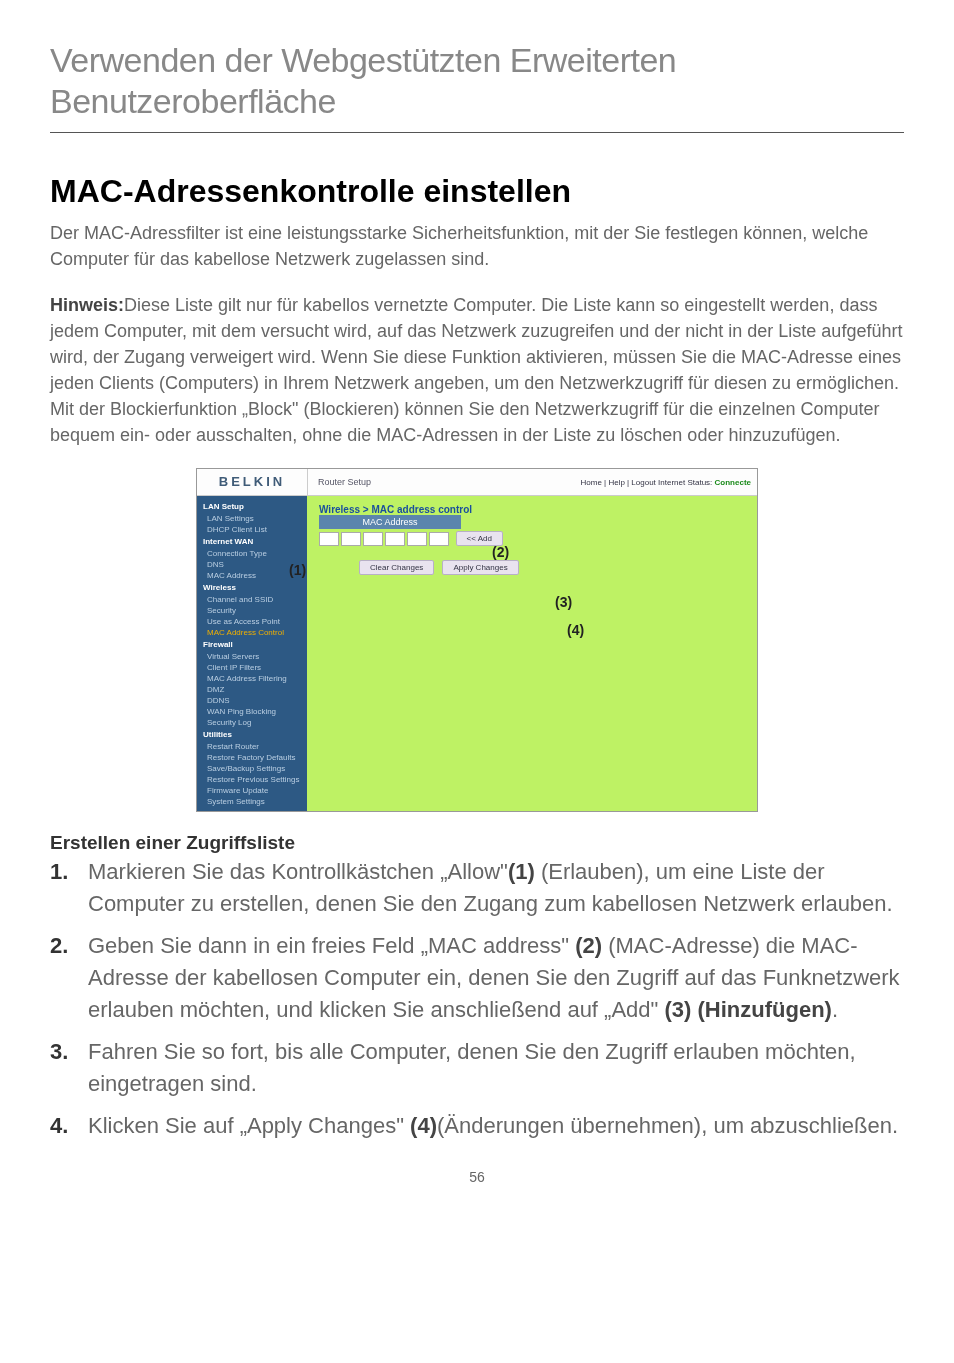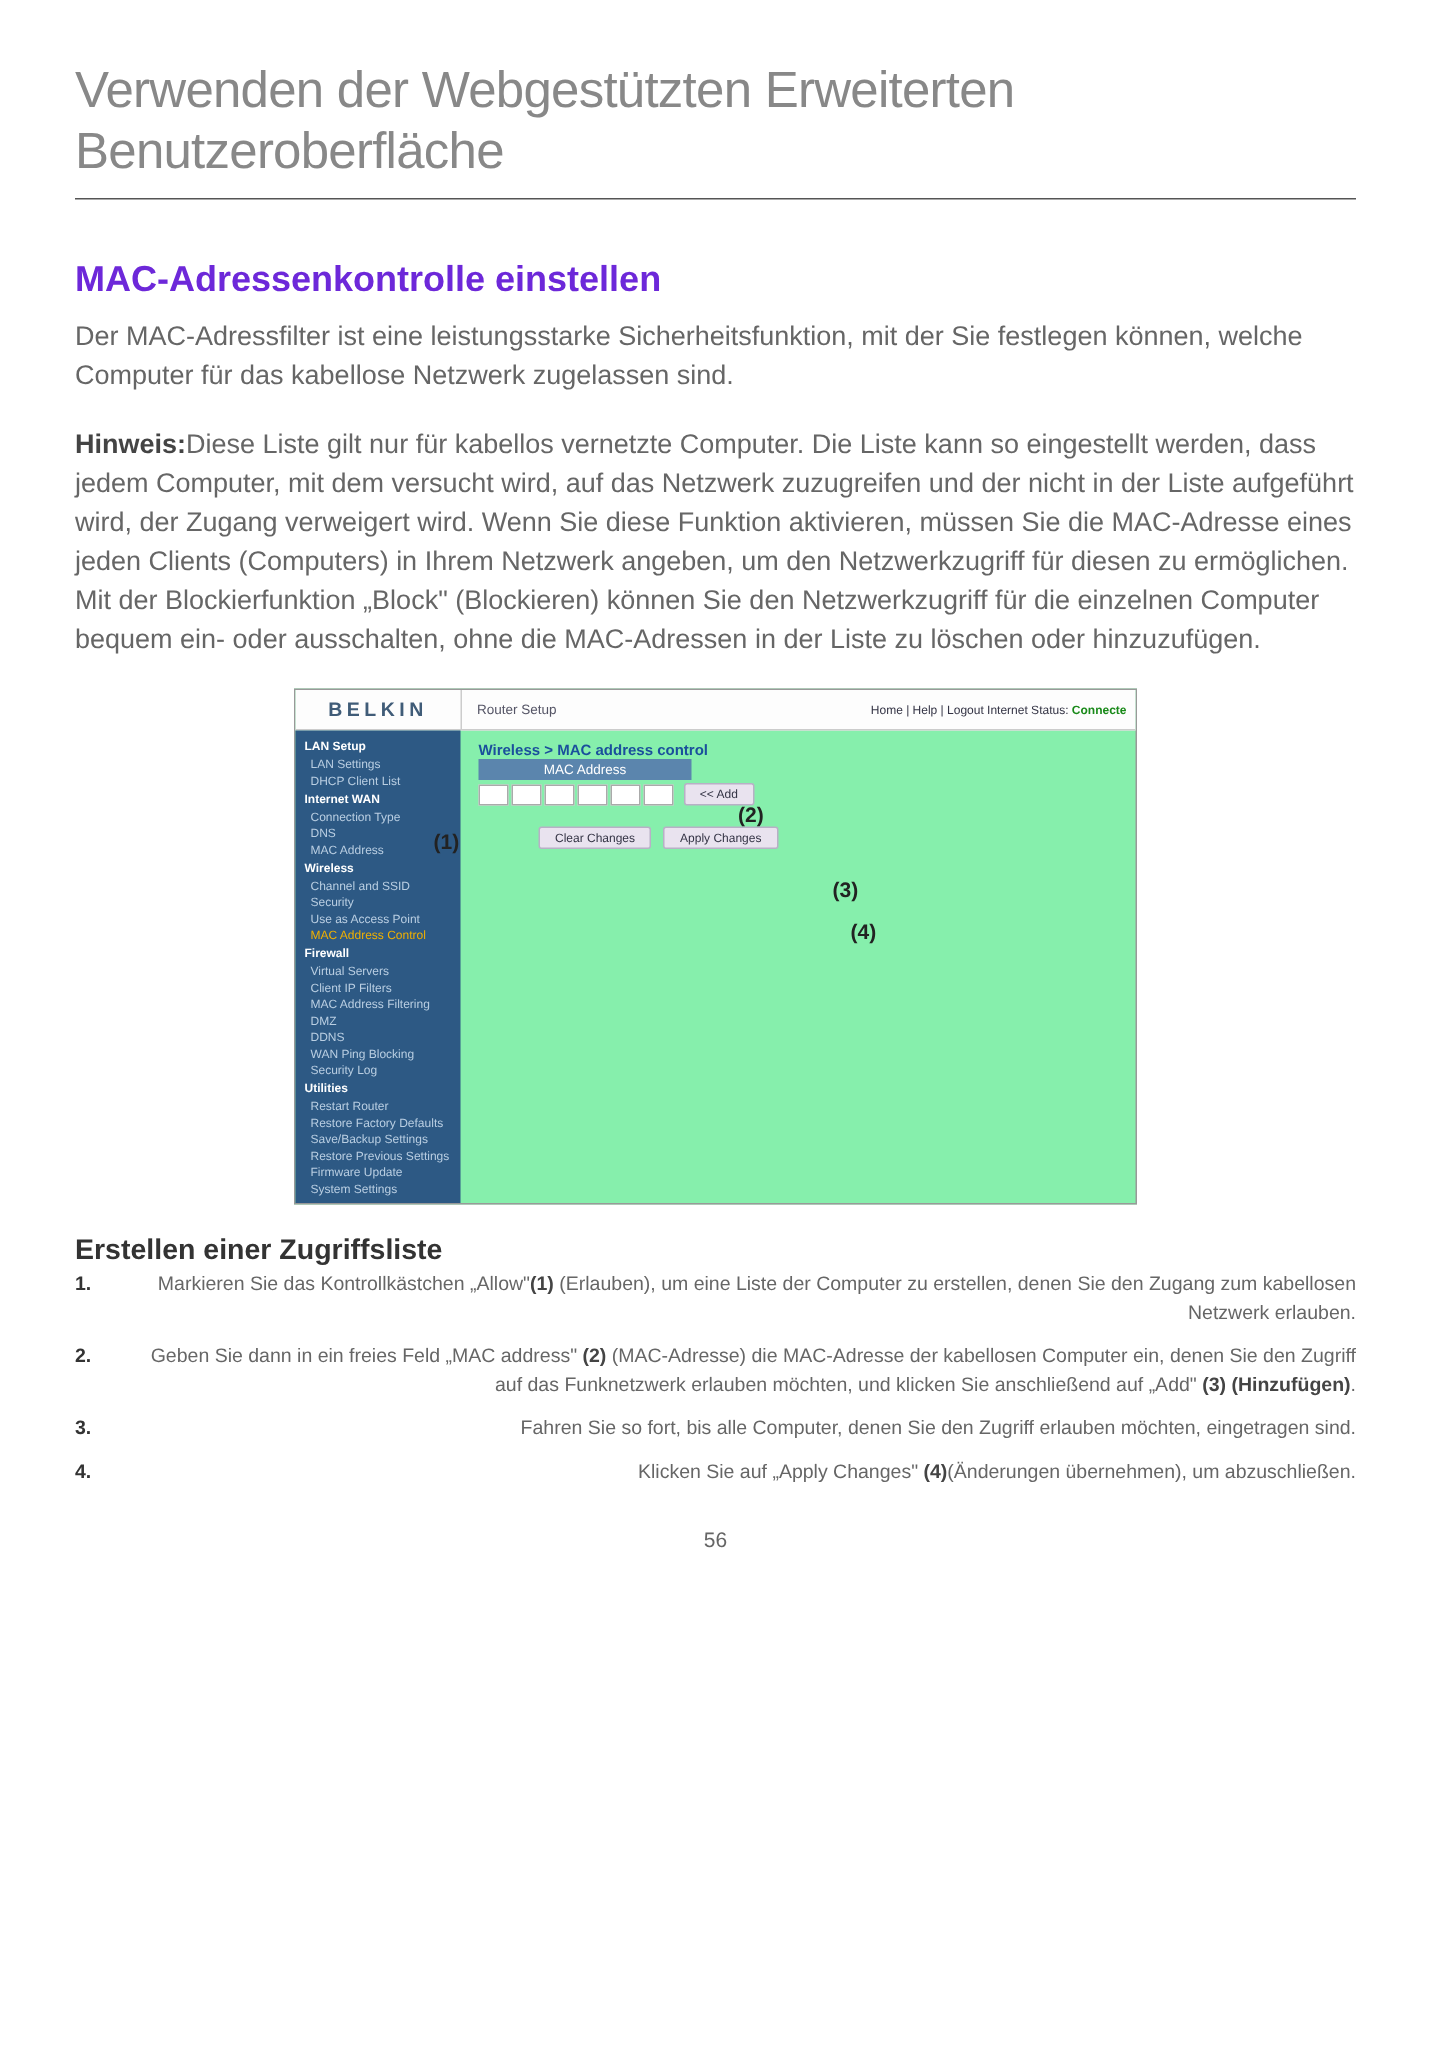--- a/index.html
+++ b/index.html
@@ -18,22 +18,22 @@
     margin-bottom: 8px;
     line-height: 1.2;
     letter-spacing: -0.5px;
   }
   .title-rule {
     border: none;
     border-top: 1.5px solid #555;
     margin: 10px 0 40px 0;
   }
   h2.section-heading {
-    font-size: 24px;
-    color: #6d28d9;
+    font-size: 32px;
+    color: #000000;
     font-weight: bold;
     margin: 16px 0 10px 0;
   }
   p.body-text {
     font-size: 18px;
     line-height: 1.45;
     color: #666;
     margin: 0 0 20px 0;
   }
   .bold-run { font-weight: bold; color: #444; }
@@ -41,24 +41,23 @@
     font-size: 19px;
     color: #333;
     font-weight: bold;
     margin: 18px 0 2px 0;
   }
   ol.steps {
     list-style: none;
     padding: 0;
     margin: 0;
     counter-reset: step;
-    font-size: 13px;
+    font-size: 22px;
     line-height: 1.45;
     color: #666;
-    text-align: right;
   }
   ol.steps li {
     counter-increment: step;
     padding-left: 38px;
     position: relative;
     margin-bottom: 10px;
   }
   ol.steps li::before {
     content: counter(step) ".";
     position: absolute;
@@ -77,21 +76,21 @@
   .shot-wrap {
     display: flex;
     justify-content: center;
     margin: 10px 0 20px 0;
   }
   .shot {
     width: 560px;
     border: 1px solid #999;
     font-family: Arial, sans-serif;
     font-size: 9px;
-    background: #86efac;
+    background: #bef264;
   }
   .shot-header {
     display: flex;
     align-items: center;
     border-bottom: 1px solid #ccc;
     height: 26px;
     background: #fdfdfd;
   }
   .shot-logo {
     width: 110px;

